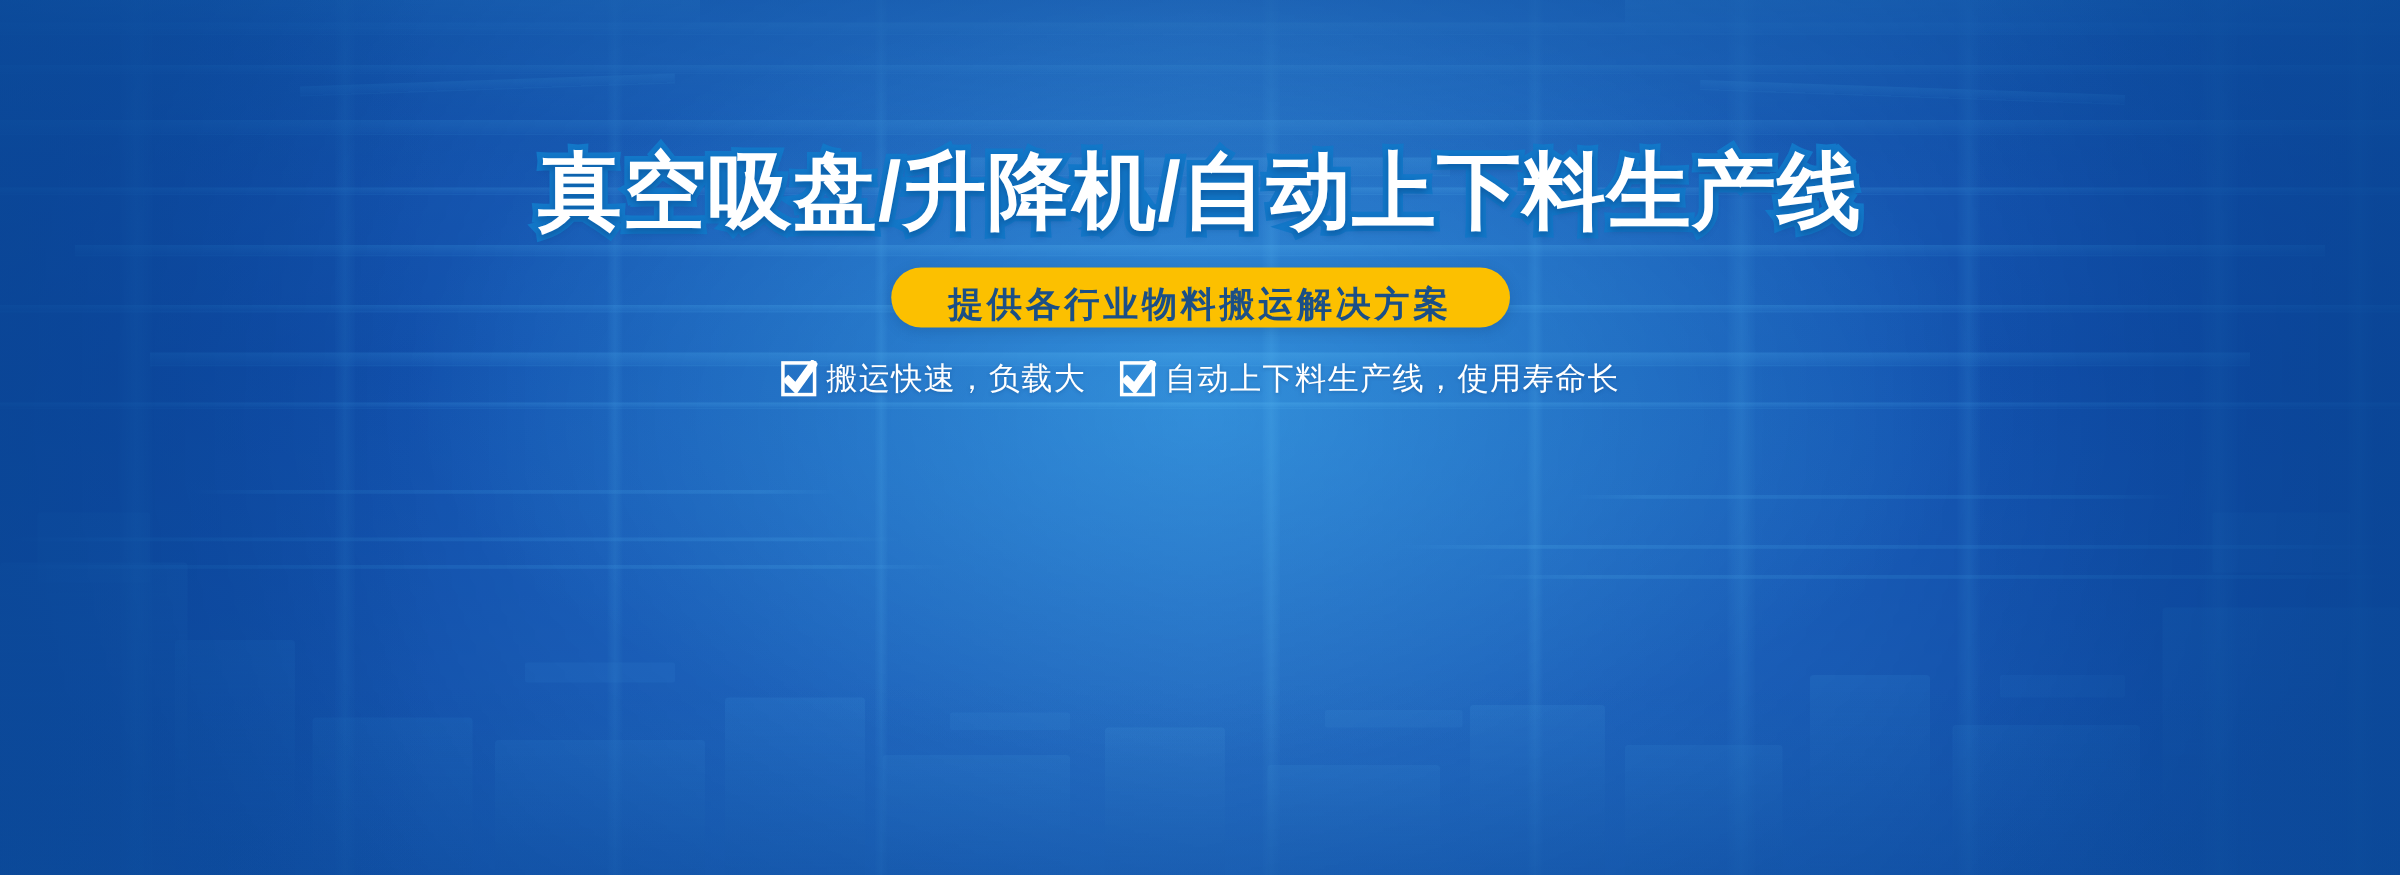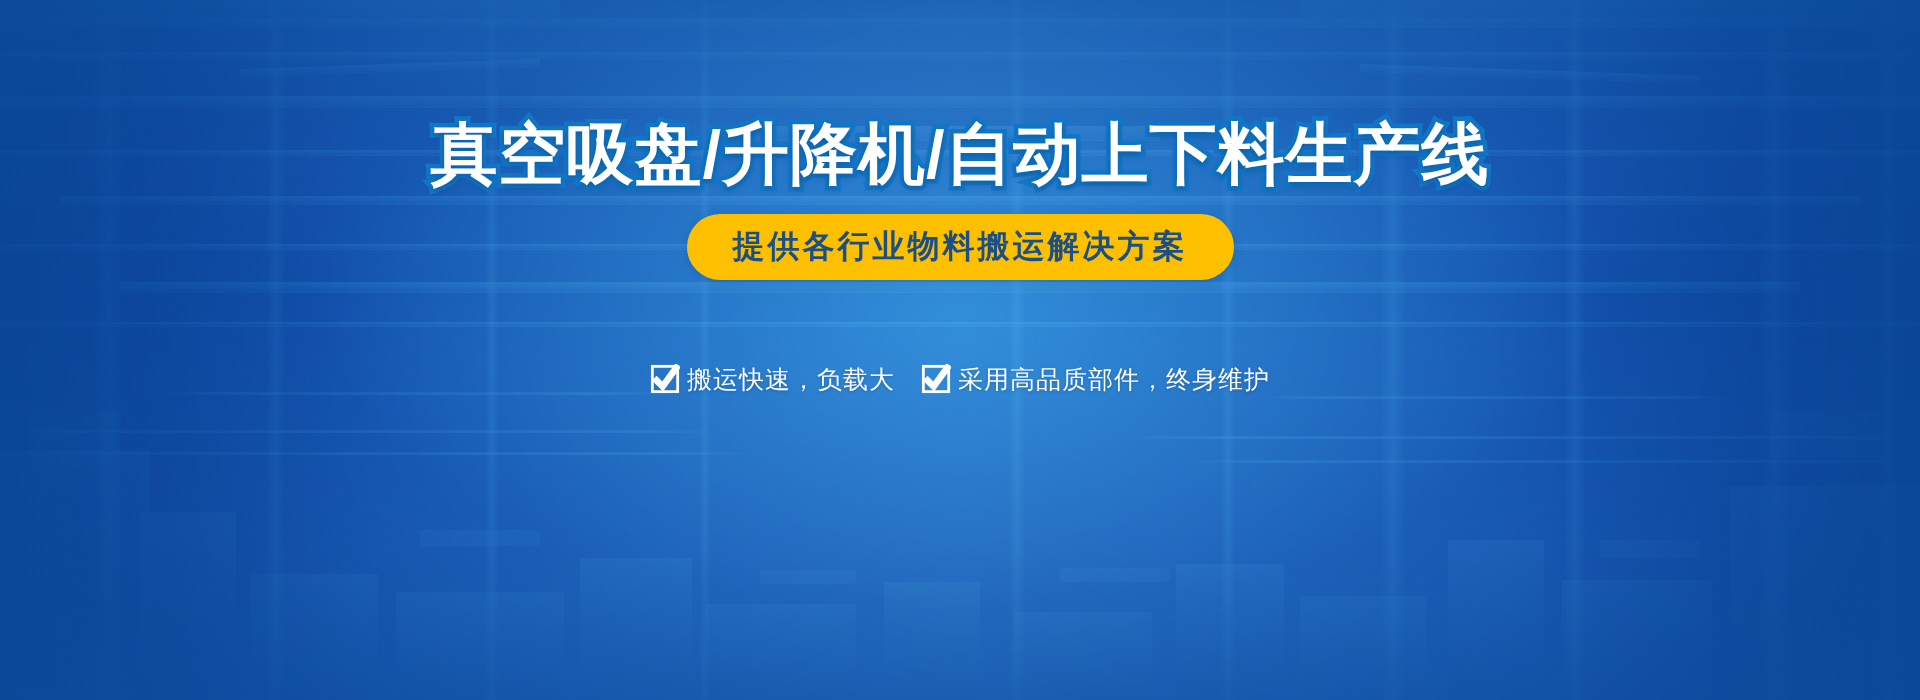--- a/index.html
+++ b/index.html
@@ -109,32 +109,32 @@
     paint-order:stroke fill;
     text-shadow:
       0 0 1px #1277c8,
       0 3px 6px rgba(8,60,120,.45);
   }
 
   .pill {
     margin-top:27px;
     background:#fcc000;
     color:#1b4f86;
-    font-size:32px;
+    font-size:28px;
     font-weight:bold;
     letter-spacing:3px;
     line-height:1;
-    padding:16px 46px 18px;
+    padding:16px 46px 4px;
     border-radius:34px;
     white-space:nowrap;
     box-shadow:0 3px 10px rgba(10,55,110,.22);
   }
 
   .features {
-    margin-top:84px;
+    margin-top:26px;
     display:flex;
     align-items:center;
     gap:26px;
     white-space:nowrap;
     font-family:Liberation Serif, serif;
   }
   .feature {
     display:flex;
     align-items:center;
     gap:7px;
@@ -240,19 +240,19 @@
           <path d="M7 17.5 L13.5 24 L28 4" fill="none" stroke="#ffffff" stroke-width="7" stroke-linecap="square"></path>
         </svg>
         <span class="feature-label">搬运快速，负载大</span>
       </div>
 
       <div class="feature">
         <svg class="check" viewBox="0 0 32 32">
           <rect x="2.5" y="2.5" width="27" height="27" fill="none" stroke="#ffffff" stroke-width="3"></rect>
           <path d="M7 17.5 L13.5 24 L28 4" fill="none" stroke="#ffffff" stroke-width="7" stroke-linecap="square"></path>
         </svg>
-        <span class="feature-label">采用高品质部件，终身维护</span>
+        <span class="feature-label">自动上下料生产线，使用寿命长</span>
       </div>
 
 
     </div>
   </div>
 </div>
 
 </body></html>

